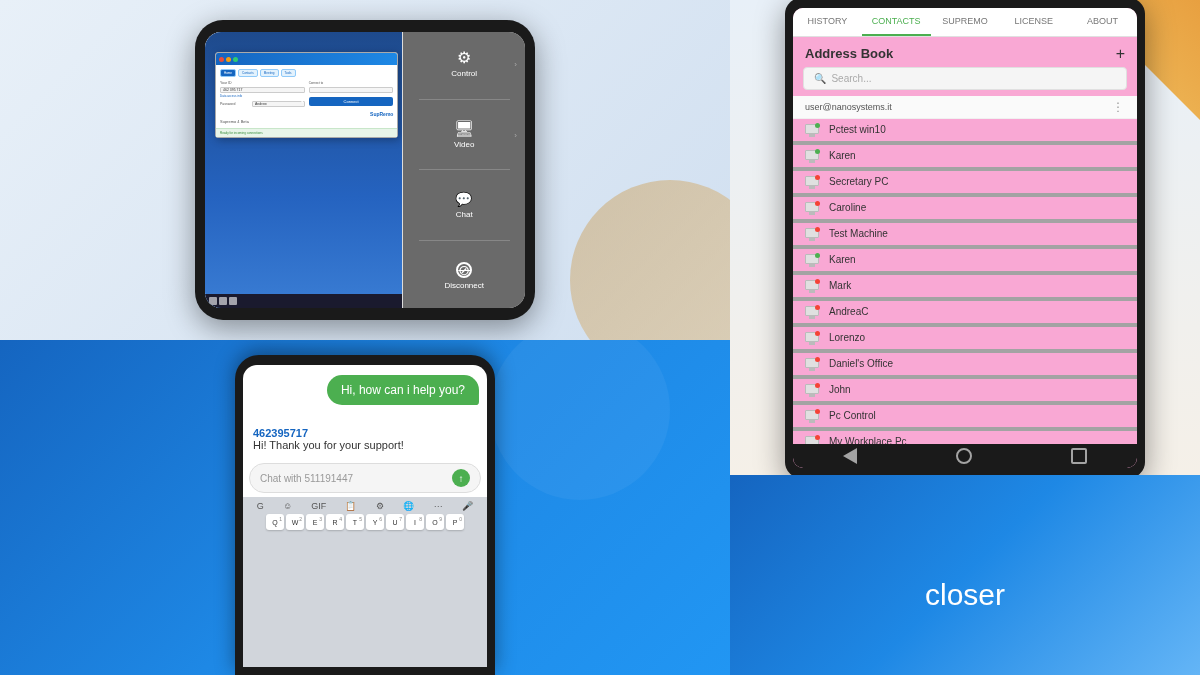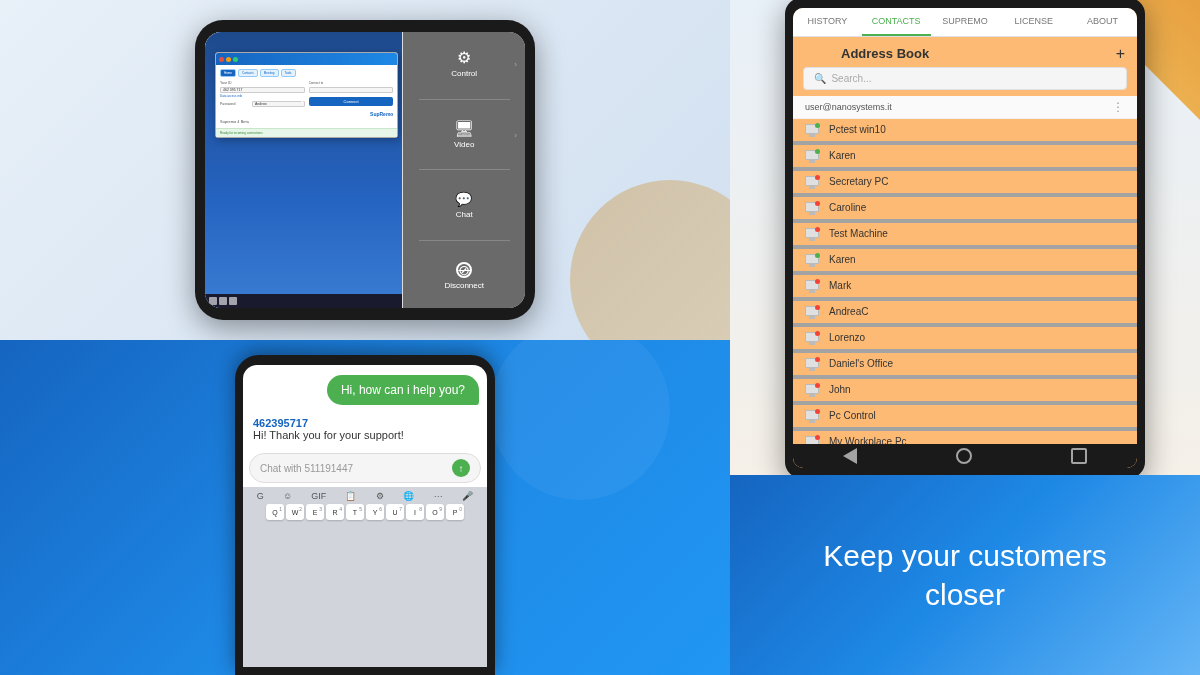--- a/index.html
+++ b/index.html
@@ -315,21 +315,21 @@
       flex-direction: column;
     }
 
     .chat-bubble-green {
       background: #4caf50;
       color: #fff;
       border-radius: 18px 18px 4px 18px;
       padding: 8px 14px;
       font-size: 12px;
       font-weight: 500;
-      margin: 10px 8px 10px;
+      margin: 10px 8px 20px;
       align-self: flex-end;
     }
 
     .chat-sender {
       color: #1565c0;
       font-size: 11px;
       font-weight: 700;
       padding: 2px 10px 0;
     }
 
@@ -451,21 +451,21 @@
       border-radius: 16px;
       padding: 10px 8px;
       box-shadow: 0 8px 30px rgba(0,0,0,0.4);
       z-index: 2;
       position: relative;
     }
 
     .tablet-screen {
       width: 100%;
       height: 100%;
-      background: #fdba74;
+      background: #f9a8d4;
       border-radius: 10px;
       overflow: hidden;
       display: flex;
       flex-direction: column;
     }
 
     
     .tablet-nav {
       display: flex;
       border-bottom: 1px solid #e0e0e0;
@@ -491,21 +491,20 @@
       display: flex;
       justify-content: space-between;
       align-items: center;
       padding: 8px 12px 4px;
     }
 
     .address-book-title {
       font-size: 13px;
       font-weight: 600;
       color: #333;
-      margin-left: 36px;
     }
 
     .add-btn {
       font-size: 16px;
       color: #333;
       font-weight: 300;
     }
 
     
     .search-bar {
@@ -958,18 +957,18 @@
           <div class="tablet-nav-btn circle"></div>
           <div class="tablet-nav-btn"></div>
         </div>
 
       </div>
     </div>
   </div>
 
   <div class="bottom-right">
     <div class="customers-text">
-      <span>Keep your customers</span><br>
+      <br>
       <span>closer</span>
     </div>
   </div>
 
 </div>
 
 </body></html>

